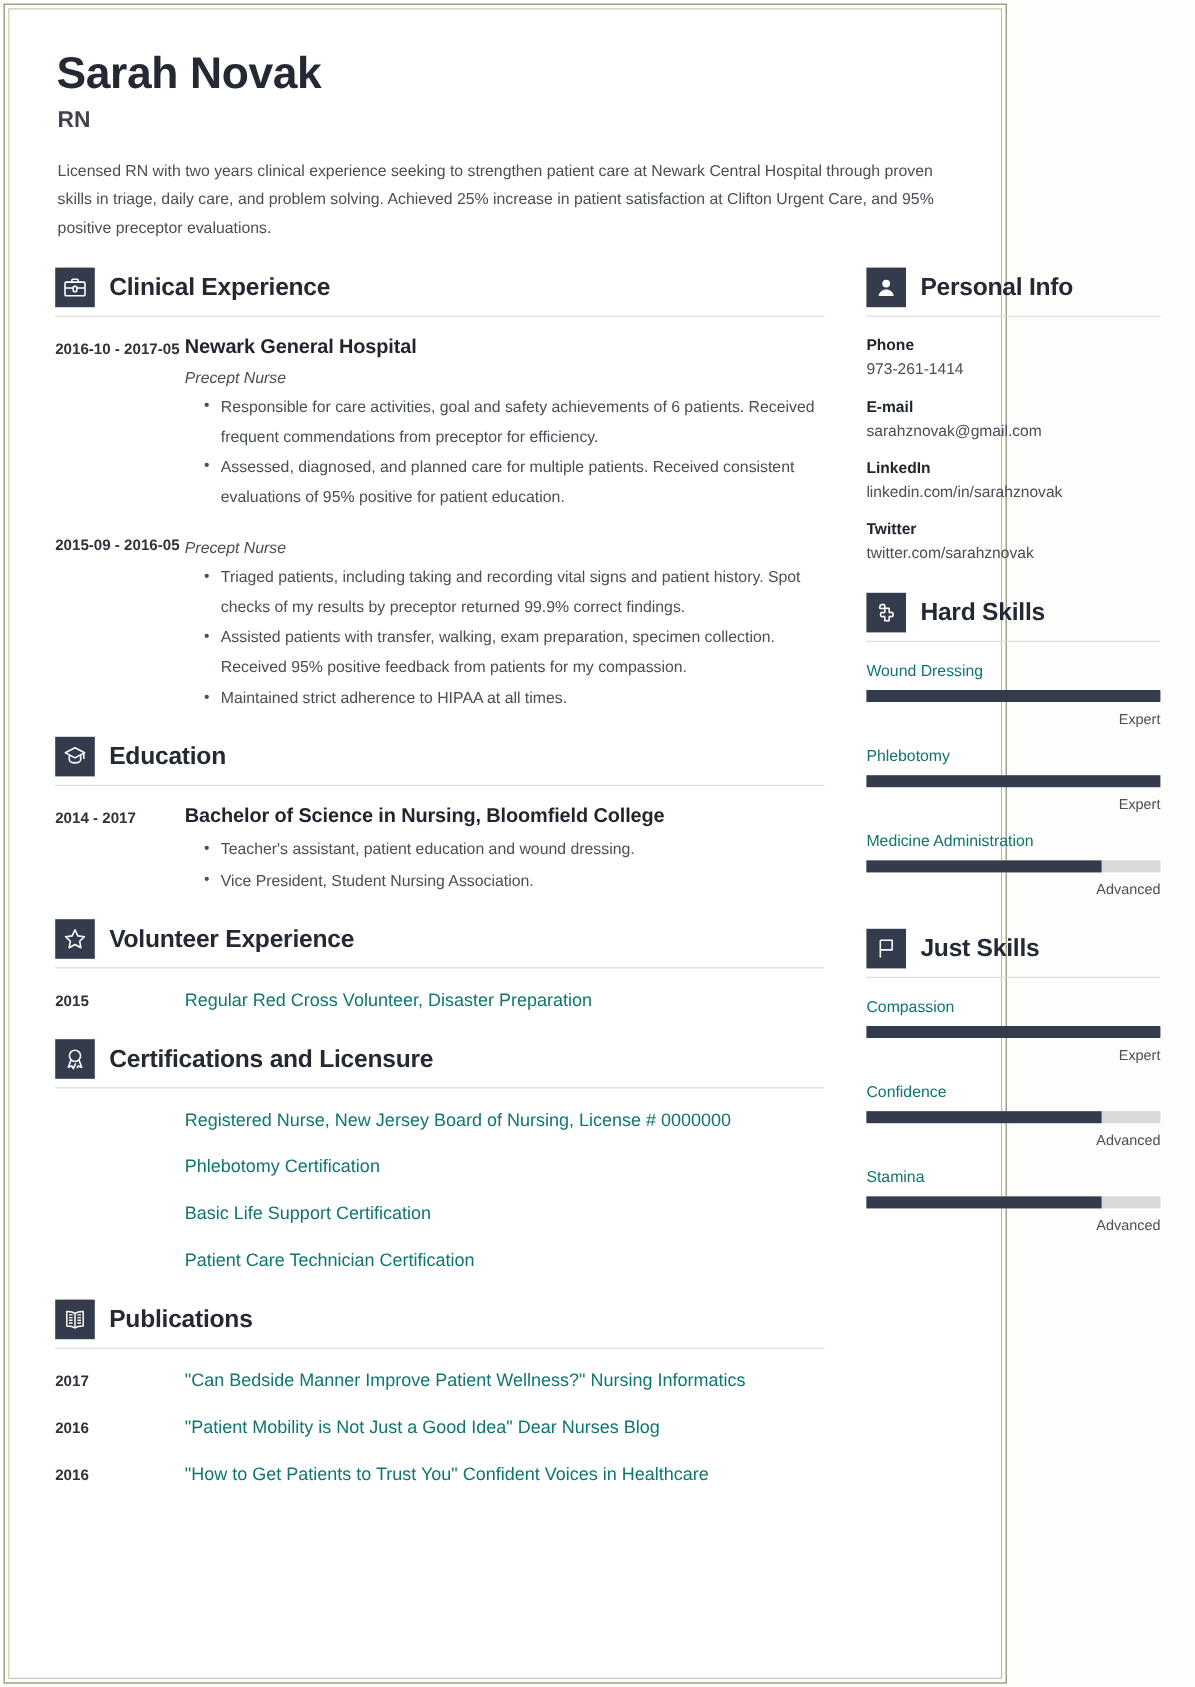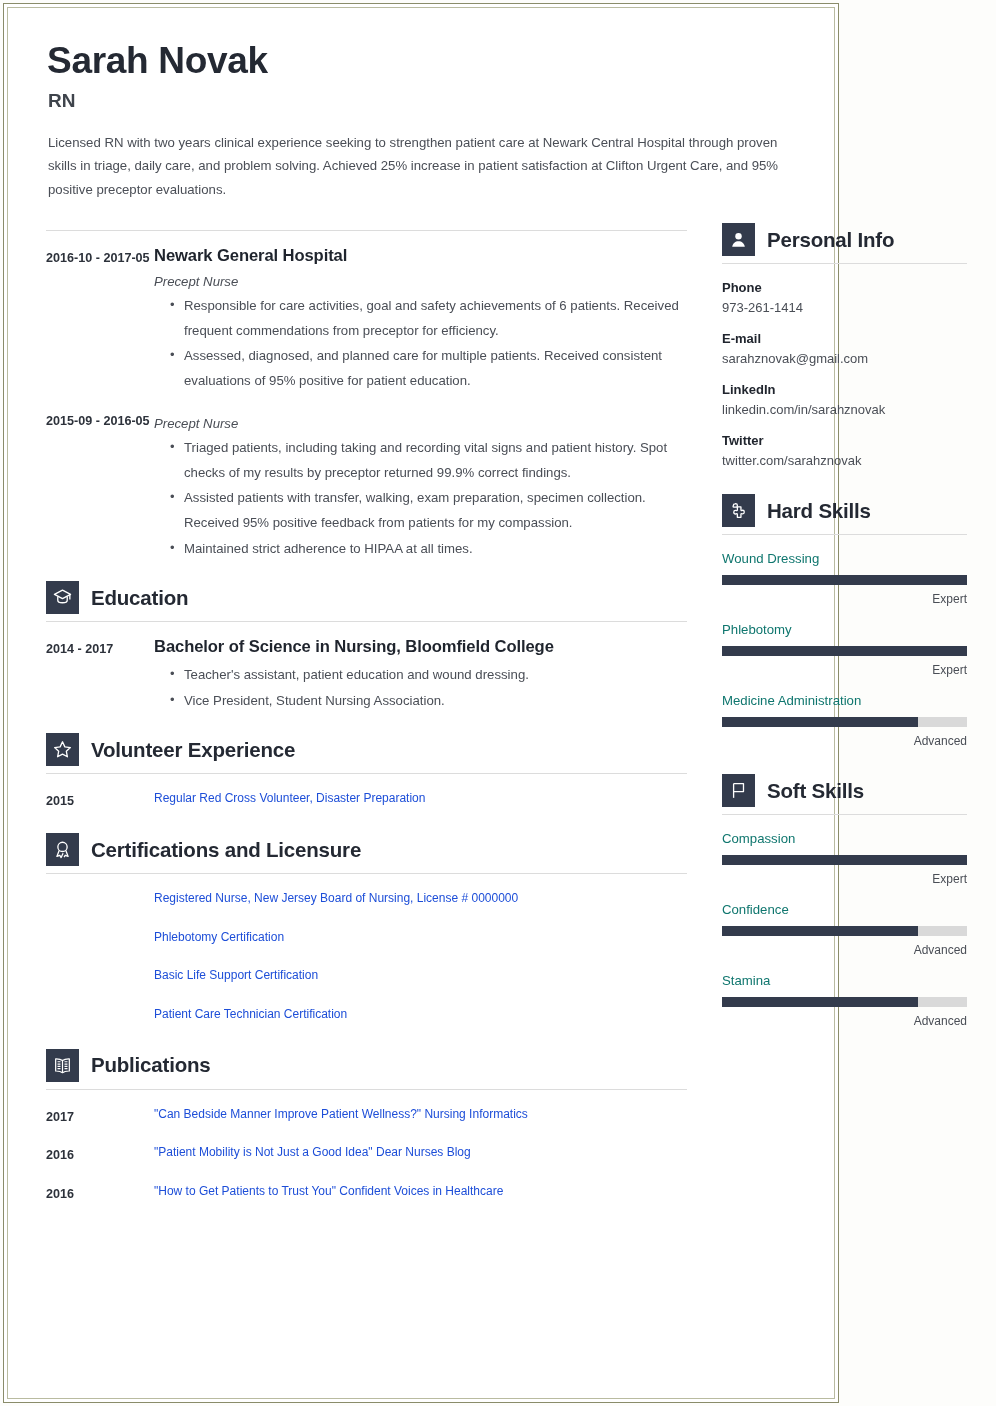--- a/index.html
+++ b/index.html
@@ -119,22 +119,22 @@
     line-height: 1.25;
     letter-spacing: -0.1px;
   }
   .entry-role {
     font-size: 13.2px;
     font-style: italic;
     color: #4a4e56;
     margin-top: 7px;
   }
   .entry-plain {
-    font-size: 12px;
-    color: #1d4ed8;
+    font-size: 15px;
+    color: #0f766e;
     line-height: 1.6;
   }
   ul.bullets {
     margin: 5px 0 0 0;
     padding: 0 0 0 16px;
     list-style: none;
   }
   ul.bullets li {
     font-size: 13.2px;
     line-height: 1.87;
@@ -203,20 +203,31 @@
     <h1 class="name">Sarah Novak</h1>
     <div class="job-title">RN</div>
     <p class="summary">Licensed RN with two years clinical experience seeking to strengthen patient care at Newark Central Hospital through proven skills in triage, daily care, and problem solving. Achieved 25% increase in patient satisfaction at Clifton Urgent Care, and 95% positive preceptor evaluations.</p>
   </div>
 
   <div class="columns">
 
     <div class="col-main">
 
       <div class="section">
+        <div class="section-head">
+          <span class="sec-icon">
+            <svg width="21" height="21" viewBox="0 0 24 24" fill="none" stroke="#ffffff" stroke-width="1.5">
+              <rect x="2.5" y="7" width="19" height="13" rx="1"></rect>
+              <path d="M9 7V5.2a1 1 0 0 1 1-1h4a1 1 0 0 1 1 1V7"></path>
+              <rect x="10.3" y="11" width="3.4" height="5" rx="1"></rect>
+              <path d="M2.5 12.5h7.8M13.7 12.5h7.8"></path>
+            </svg>
+          </span>
+          <span class="sec-title">Clinical Experience</span>
+        </div>
         <div class="sec-rule"></div>
 
         <div class="entry">
           <div class="entry-date">2016-10 - 2017-05</div>
           <div class="entry-body">
             <div class="entry-org">Newark General Hospital</div>
             <div class="entry-role">Precept Nurse</div>
             <ul class="bullets">
               <li>Responsible for care activities, goal and safety achievements of 6 patients. Received frequent commendations from preceptor for efficiency.</li>
               <li>Assessed, diagnosed, and planned care for multiple patients. Received consistent evaluations of 95% positive for patient education.</li>
@@ -423,21 +434,21 @@
       </div>
 
       <div class="section" style="margin-top:26px">
         <div class="section-head">
           <span class="sec-icon">
             <svg width="21" height="21" viewBox="0 0 24 24" fill="none" stroke="#ffffff" stroke-width="1.5" stroke-linejoin="round">
               <path d="M6.4 20.4V4.1"></path>
               <path d="M6.4 4.1h11.3v9.1H6.4"></path>
             </svg>
           </span>
-          <span class="sec-title">Soft Skills</span>
+          <span class="sec-title">Just Skills</span>
         </div>
         <div class="sec-rule"></div>
 
         <div class="skill">
           <div class="skill-name">Compassion</div>
           <div class="bar-track">
             <div class="bar-fill" style="width: 100%;"></div>
           </div>
           <div class="skill-level">Expert</div>
         </div>

